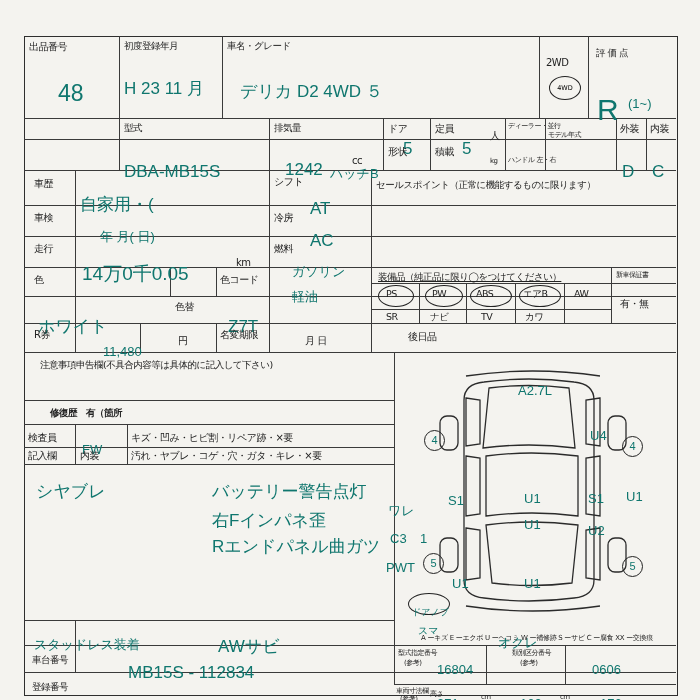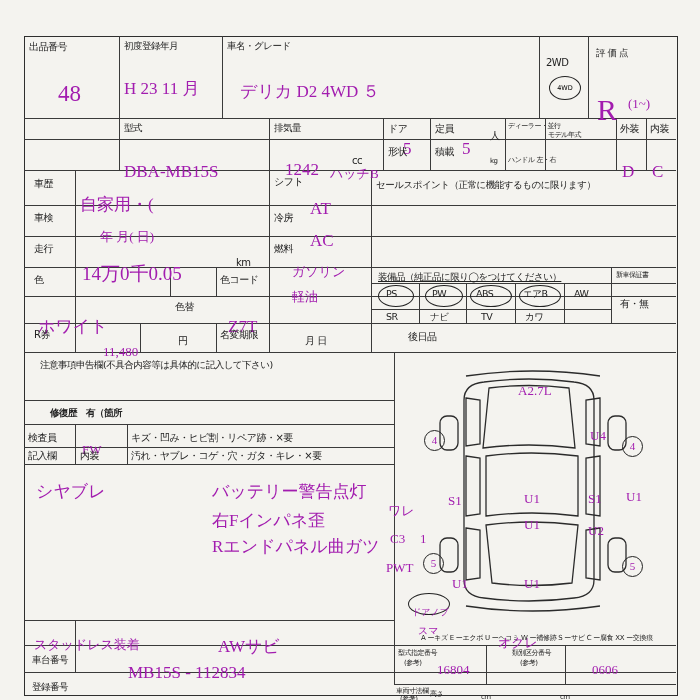--- a/index.html
+++ b/index.html
@@ -7,21 +7,21 @@
   #sheet{
     position:relative;width:700px;height:700px;background:#f4f3ef;
     overflow:hidden;
   }
   .ln{position:absolute;background:#3a3a3a;}
   .h{height:1px;}
   .v{width:1px;}
   .lbl{position:absolute;font-size:9.5px;color:#222;line-height:1.1;letter-spacing:-0.5px;}
   .lbl.sm{font-size:10px;}
   .lbl.xs{font-size:7px;}
-  .hand{position:absolute;color:#a21caf;font-family:Liberation Serif, serif;
+  .hand{position:absolute;color:#0f766e;font-family:Liberation Sans, sans-serif;
         letter-spacing:0px;line-height:1;}
   .hand.big{font-size:23px;}
   .hand.med{font-size:17px;}
   .hand.sml{font-size:13px;}
   .circ{position:absolute;border:1.6px solid #222;border-radius:50%;display:flex;align-items:center;justify-content:center;font-size:10px;}
   .ovl{position:absolute;border:1.4px solid #222;border-radius:50%;}
   .frame{position:absolute;border:1.5px solid #2e2e2e;}
   .tiny{font-size:6.5px;}
 </style>
 </head>

